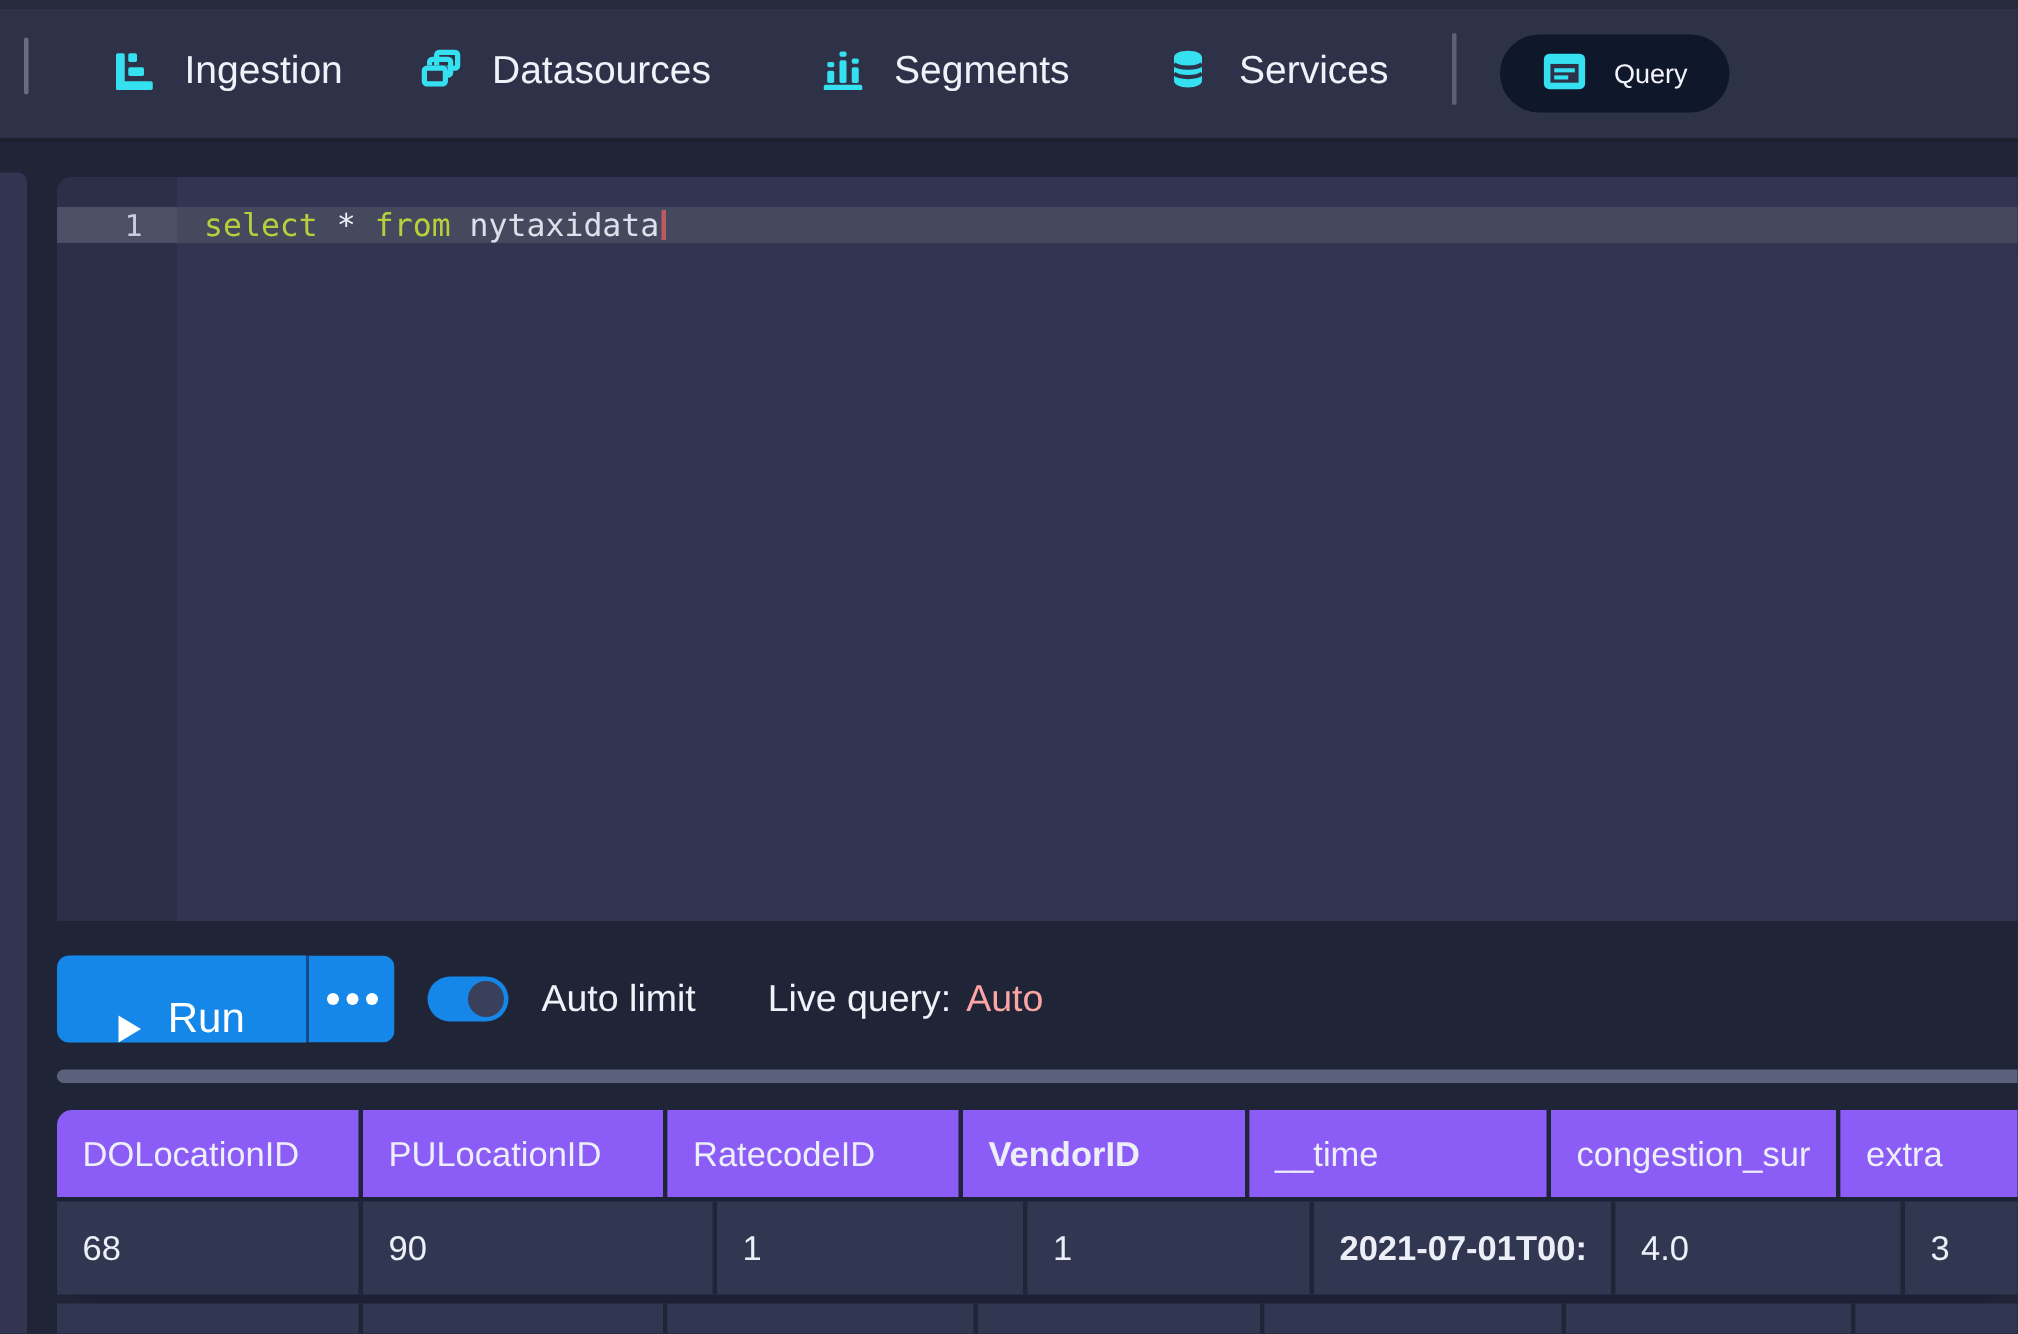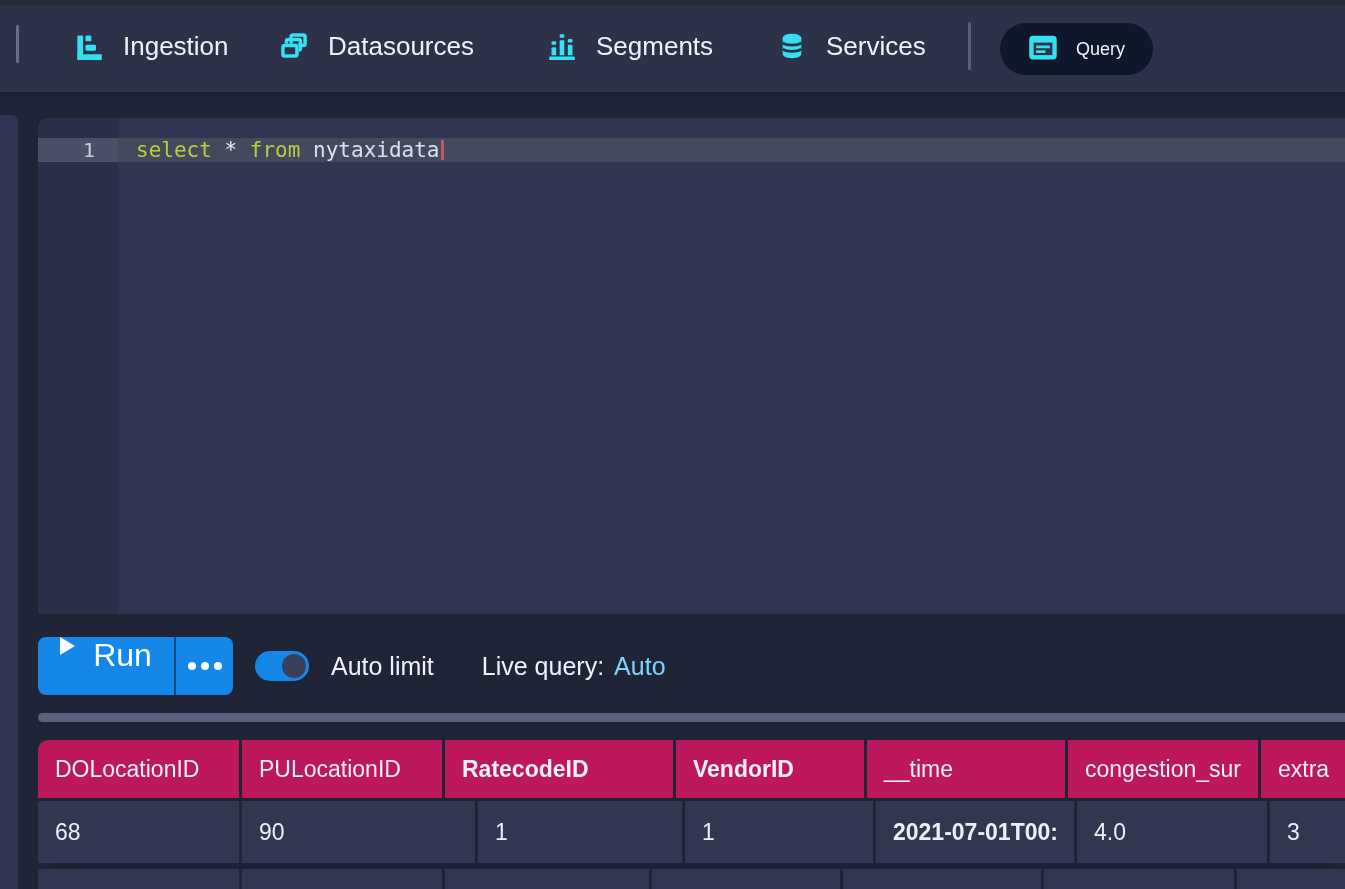--- a/index.html
+++ b/index.html
@@ -38,50 +38,50 @@
     font-family:"DejaVu Sans Mono",monospace;font-size:21px;white-space:pre;}
   .tok-keyword{color:#b8cf3b;}
   .tok-plain{color:#dde0ea;}
   .tok-plain-bright{color:#eef0f6;}
   .tok-identifier{color:#dde0ea;}
   .caret{display:inline-block;width:3px;height:20px;background:#bb5a60;
     vertical-align:-3px;margin-left:1px;}
 
   
   #run-bar{position:absolute;left:38px;top:637px;height:58px;display:flex;align-items:center;}
-  .btn-run{width:136px;height:58px;background:#1487e8;border-radius:8px 0 0 8px;
-    display:flex;align-items:flex-start;justify-content:center;gap:18px;
-    color:#fff;font-size:32px;cursor:pointer;}
+  .btn-run{width:166px;height:58px;background:#1487e8;border-radius:8px 0 0 8px;
+    display:flex;align-items:flex-end;justify-content:center;gap:18px;
+    color:#fff;font-size:28px;cursor:pointer;}
   .play-tri{width:0;height:0;border-left:15px solid #fff;
     border-top:9px solid transparent;border-bottom:9px solid transparent;}
   .btn-more{width:59px;height:58px;background:#1487e8;border-radius:0 8px 8px 0;
     border-left:2px solid rgba(14,28,56,.55);display:flex;align-items:center;
     justify-content:center;gap:5px;cursor:pointer;}
   .dot{width:8px;height:8px;border-radius:50%;background:#fff;}
   .toggle{margin-left:22px;width:54px;height:30px;border-radius:16px;
     background:#1487e8;position:relative;cursor:pointer;flex:none;}
   .toggle .knob{position:absolute;right:3px;top:3px;width:24px;height:24px;
     border-radius:50%;background:#3a4059;}
   .lbl{font-size:25px;color:#f0f2fa;}
   #auto-limit-label{margin-left:22px;}
   #live-query{margin-left:48px;display:flex;align-items:center;}
-  #live-query-value{color:#7dd3fc;margin-left:10px;cursor:pointer;}
+  #live-query-value{color:#fca5a5;margin-left:10px;cursor:pointer;}
 
   
   #hscroll{position:absolute;left:38px;right:0;top:713px;height:9px;
     background:#5c617b;border-radius:5px 0 0 5px;cursor:pointer;}
 
   
   #results{position:absolute;left:38px;top:740px;right:0;bottom:0;
     overflow:hidden;border-radius:10px 0 0 0;}
   .t-row{display:flex;}
   .t-cell{flex:none;padding-left:17px;display:flex;align-items:center;
     font-size:23px;color:#edeff8;border-right:3px solid #202437;
     overflow:hidden;white-space:nowrap;}
-  .t-head .t-cell{height:58px;background:#be185d;cursor:pointer;text-align:right;}
+  .t-head .t-cell{height:58px;background:#8b5cf6;cursor:pointer;text-align:right;}
   .t-head{border-bottom:3px solid #1d2135;}
   .t-body-row .t-cell{height:62px;background:#323751;}
   .t-body-row{border-bottom:6px solid #1d2135;border-radius:30px;}
   .cell-time{font-weight:bold;}
 </style>
 </head>
 <body>
 
 <div id="navbar">
   <div id="nav-top-shade"></div>
@@ -187,21 +187,21 @@
     <span id="live-query-value" class="lbl">Auto</span>
   </span>
 </div>
 
 <div id="hscroll"></div>
 
 <div id="results">
   <div class="t-row t-head" id="t-head">
       <div class="t-cell" style="width: 204px;">DOLocationID</div>
       <div class="t-cell" style="width: 203px;">PULocationID</div>
-      <div class="t-cell" style="width: 231px; font-weight: bold;">RatecodeID</div>
+      <div class="t-cell" style="width: 197px;">RatecodeID</div>
       <div class="t-cell" style="width: 191px; font-weight: bold;">VendorID</div>
       <div class="t-cell" style="width: 201px;">__time</div>
       <div class="t-cell" style="width: 193px;">congestion_sur</div>
       <div class="t-cell" style="width: 200px;">extra</div>
     </div>
   <div id="t-body">
       <div class="t-row t-body-row">
         <div class="t-cell" style="width: 204px;">68</div>
         <div class="t-cell" style="width: 236px;">90</div>
         <div class="t-cell" style="width: 207px;">1</div>

